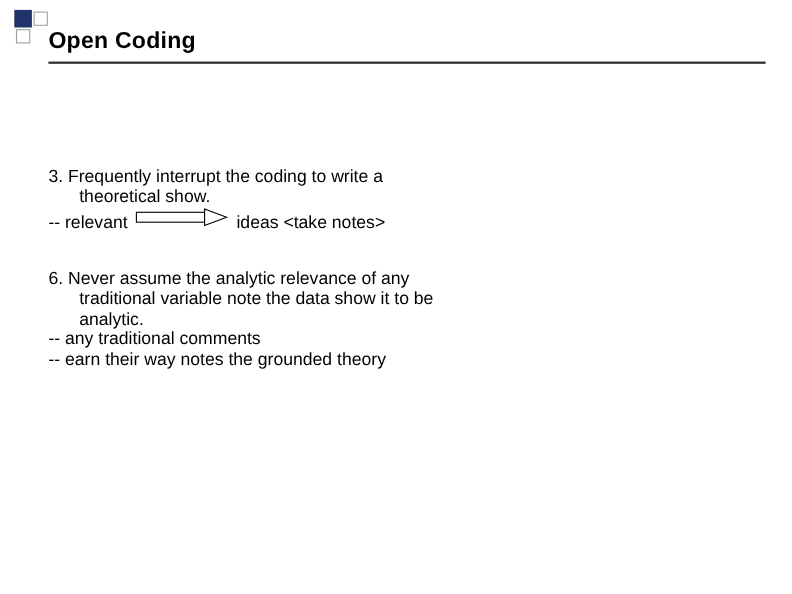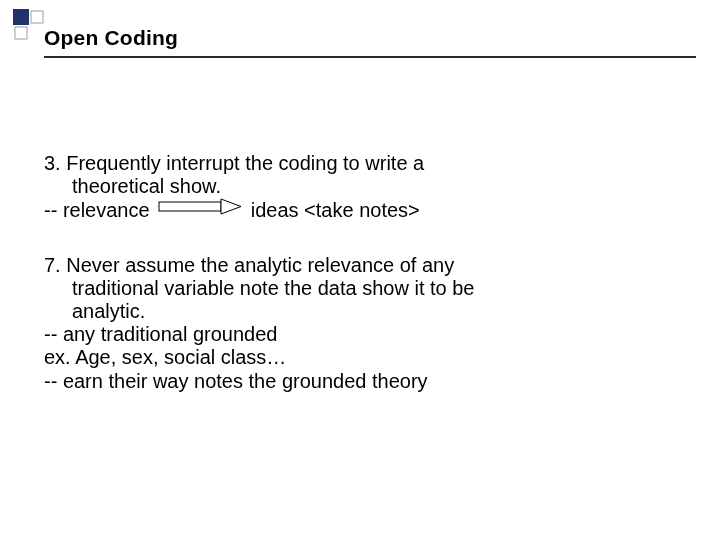--- a/index.html
+++ b/index.html
@@ -2,21 +2,21 @@
 <html><head>
 <meta charset="utf-8">
 <style>
   * { margin: 0; padding: 0; box-sizing: border-box; }
   html, body { width: 720px; height: 540px; background: #fff; font-family: Arial, "Helvetica Neue", Helvetica, sans-serif; color: #000; }
   .slide { position: relative; width: 720px; height: 428px; }
   .corner-deco { position: absolute; top: 8px; left: 12px; width: 36px; height: 36px; }
   .title-bar { position: absolute; top: 26px; left: 44px; right: 24px; }
   .title-text { font-weight: 700; font-size: 21px; letter-spacing: 0.2px; }
   .title-underline { margin-top: 6px; height: 2px; background: #2a2a2a; width: 100%; }
-  .body { position: absolute; top: 152px; left: 44px; right: 40px; font-size: 20px; line-height: 1.16; font-family: "Segoe UI", "Malgun Gothic", Arial, sans-serif; }
+  .body { position: absolute; top: 152px; left: 44px; right: 40px; font-size: 16px; line-height: 1.16; font-family: "Segoe UI", "Malgun Gothic", Arial, sans-serif; }
   .block { margin-bottom: 28px; }
   .first-line { }
   .indent { padding-left: 28px; }
   .comments-row { position: relative; }
   .arrow-wrap { display: inline-block; vertical-align: middle; margin: 0 2px 4px 2px; }
   .sub { }
 </style>
 </head>
 <body>
 
@@ -34,35 +34,34 @@
     <div class="title-text">Open Coding</div>
     <div class="title-underline"></div>
   </div>
 
   <div class="body">
 
     <div class="block">
       <div class="first-line">3. Frequently interrupt the coding to write a</div>
       <div class="indent">theoretical show.</div>
       <div class="comments-row">
-        <span>-- relevance</span>
+        <span>-- relevant</span>
         <span class="arrow-wrap">
           <svg width="86" height="18" viewBox="0 0 86 18">
             <rect x="2" y="4" width="62" height="9" fill="#fff" stroke="#000" stroke-width="1"></rect>
             <polygon points="64,1 84,8.5 64,16" fill="#fff" stroke="#000" stroke-width="1"></polygon>
           </svg>
         </span>
         <span>ideas &lt;take notes&gt;</span>
       </div>
     </div>
 
     <div class="block">
-      <div class="first-line">7. Never assume the analytic relevance of any</div>
+      <div class="first-line">6. Never assume the analytic relevance of any</div>
       <div class="indent">traditional variable note the data show it to be</div>
       <div class="indent">analytic.</div>
-      <div class="sub">-- any traditional grounded</div>
-      <div class="sub">ex. Age, sex, social class…</div>
+      <div class="sub">-- any traditional comments</div>
       <div class="sub">-- earn their way notes the grounded theory</div>
     </div>
 
   </div>
 
 </div>
 
 </body></html>

